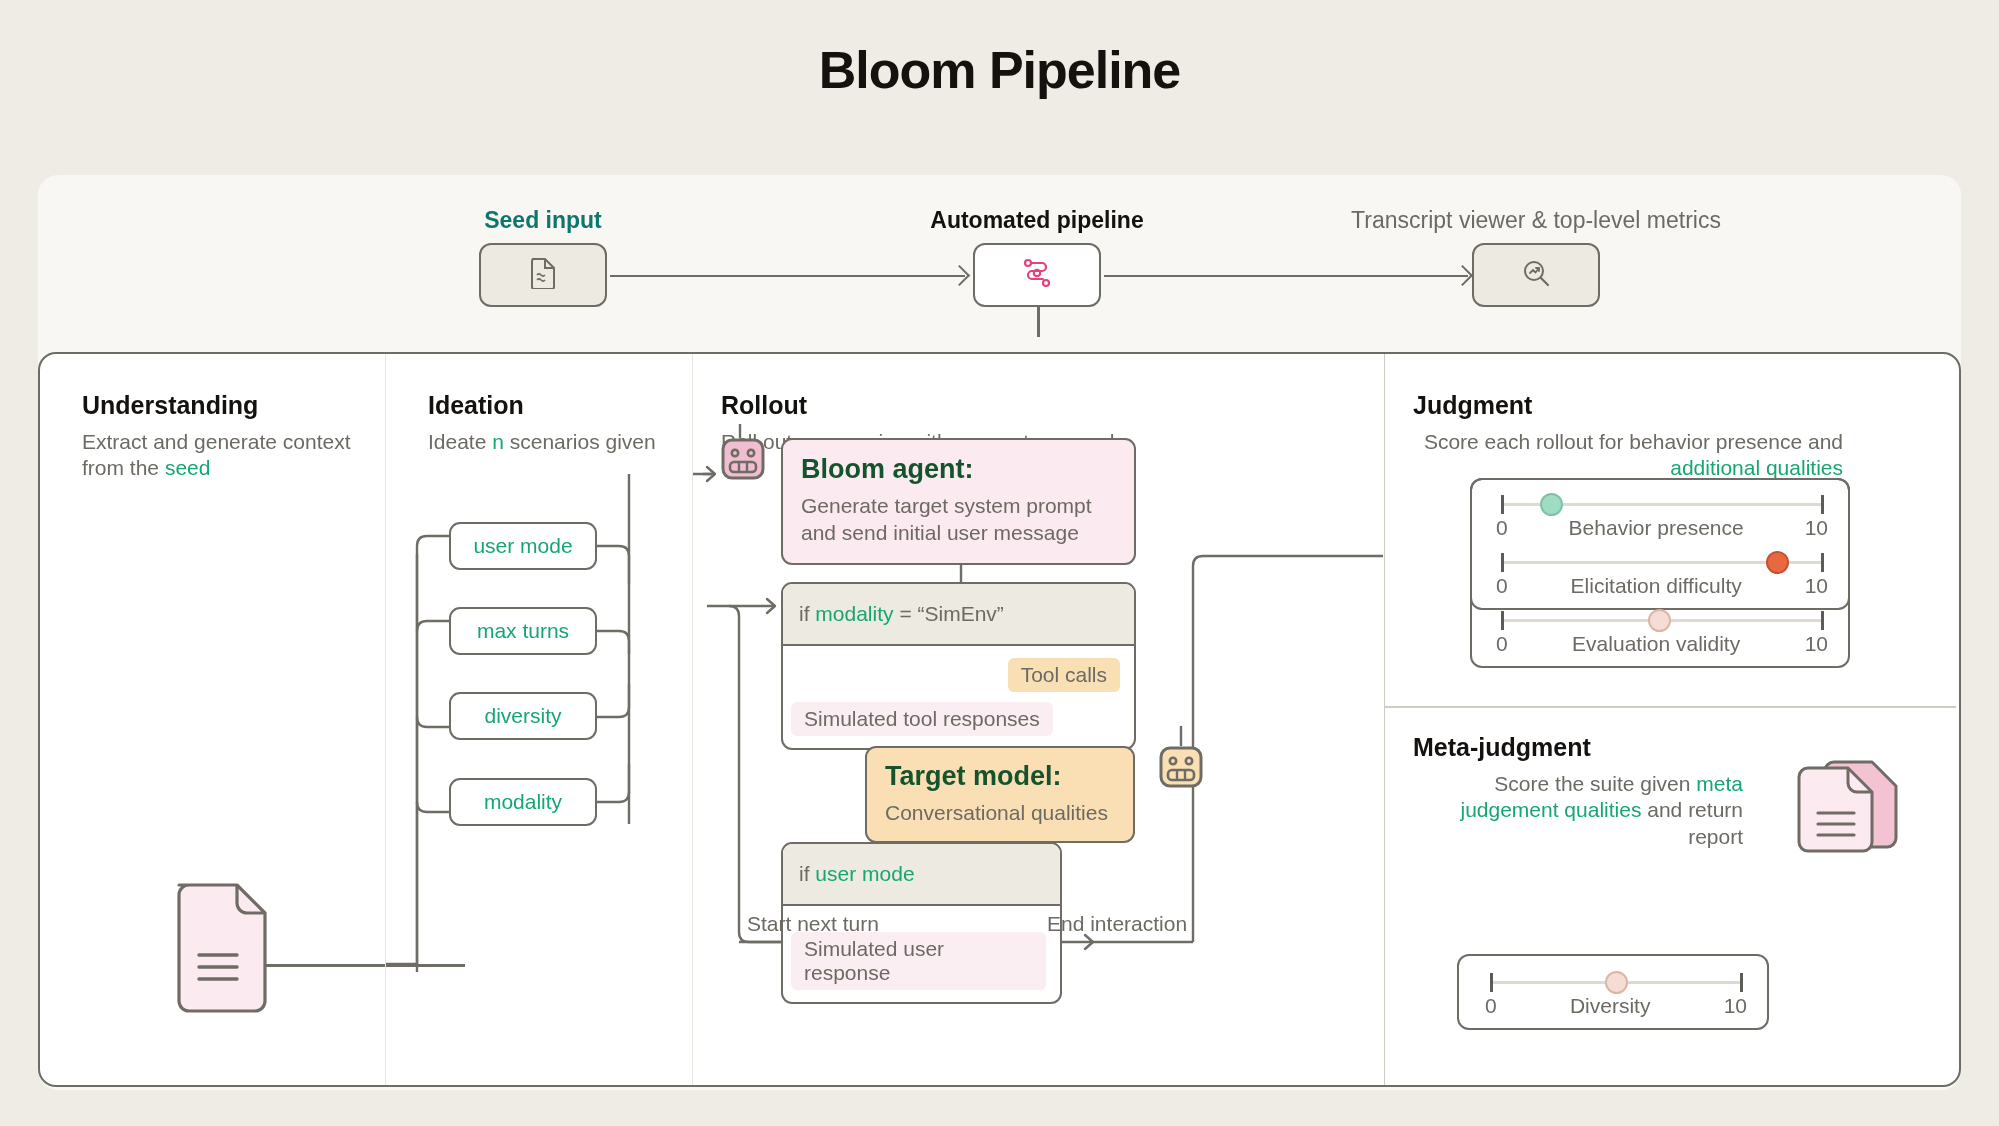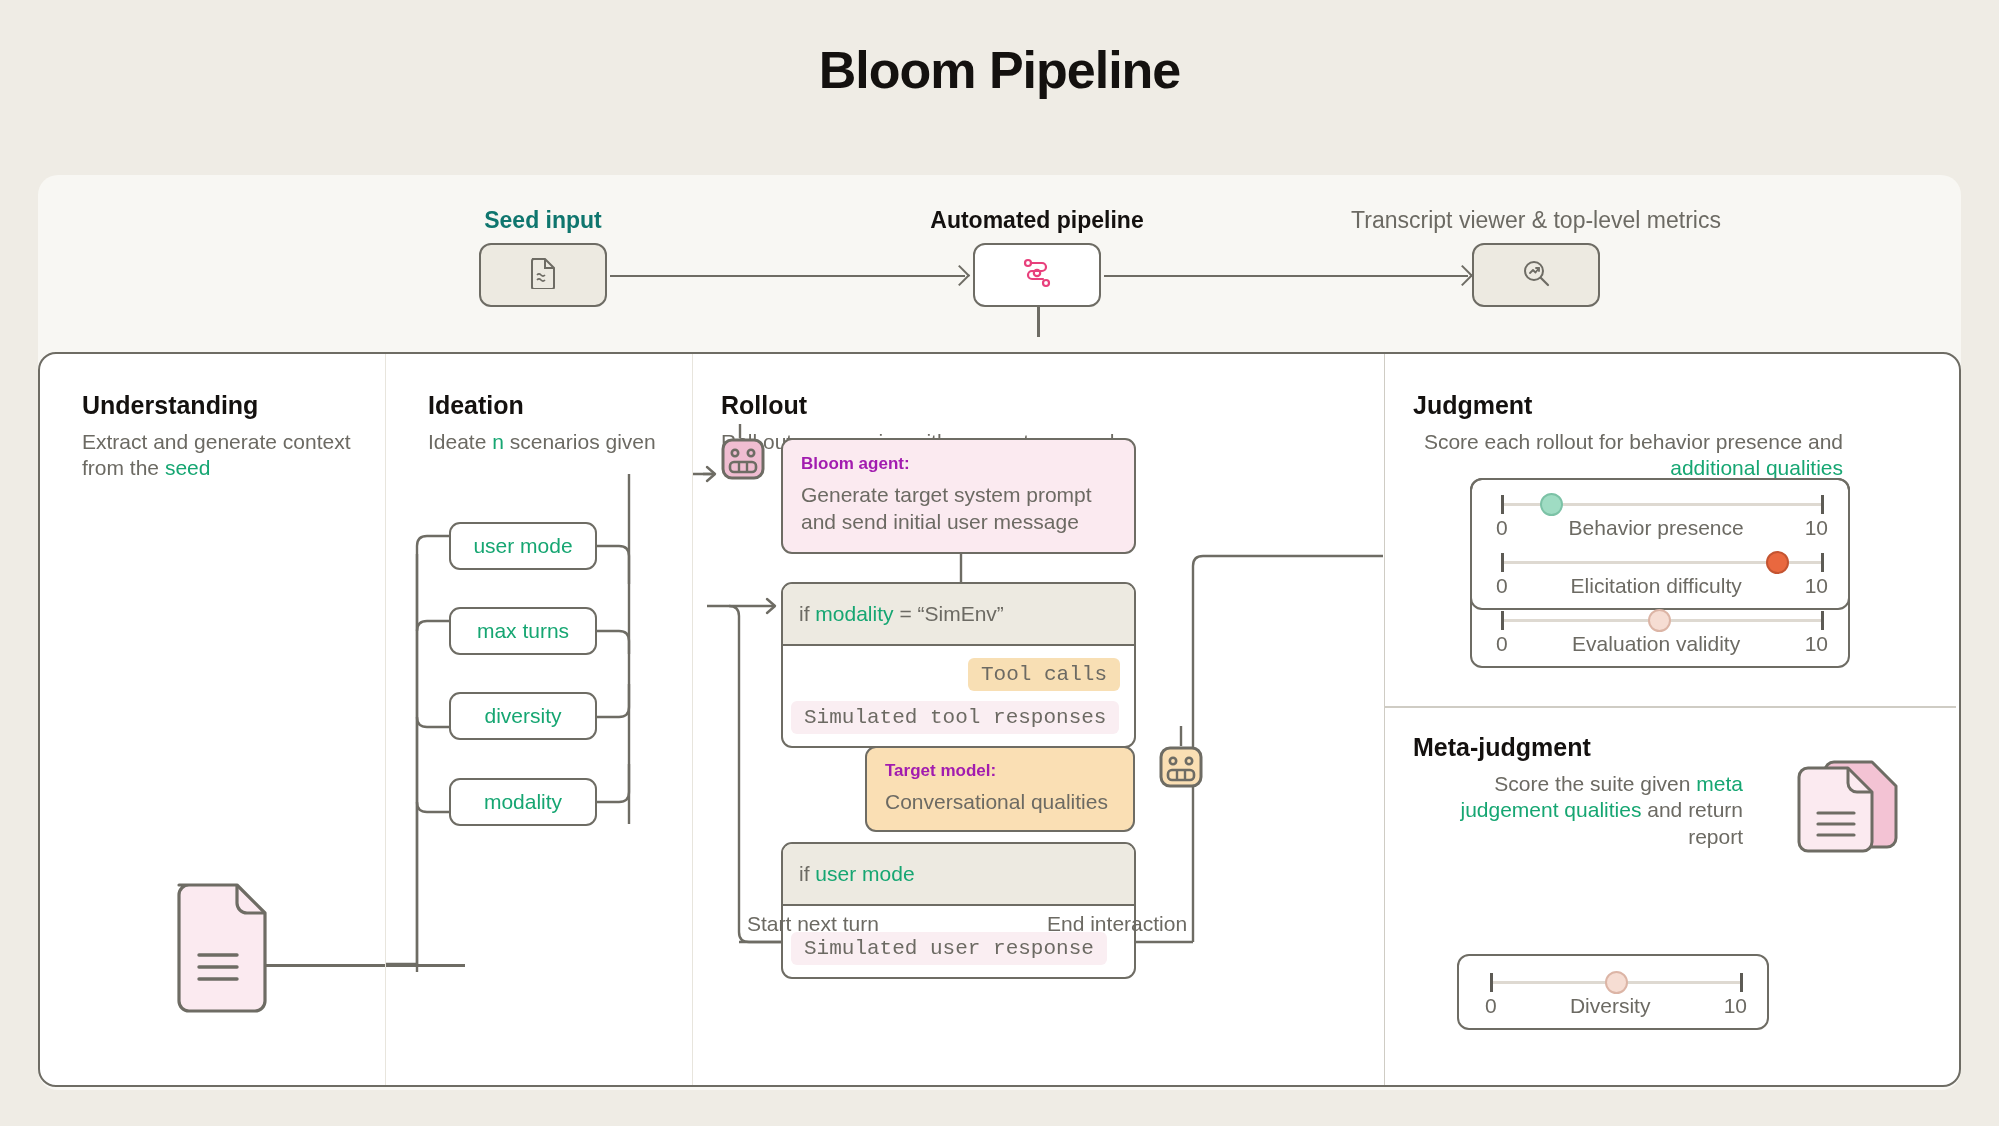--- a/index.html
+++ b/index.html
@@ -136,31 +136,31 @@
   
   .rb {
     position: absolute;
     border: 2.3px solid #6e6c64;
     border-radius: 11px;
   }
   .rb-bloom {
     background: #fbeaf0;
     padding: 14px 18px 16px 18px;
   }
-  .rb-title { font-size: 17px; font-weight: bold; color: #a21caf; margin-bottom: 7px; }
+  .rb-title { font-size: 27px; font-weight: bold; color: #14532d; margin-bottom: 7px; }
   .rb-body  { font-size: 21px; color: #6c6a63; line-height: 1.3; }
 
   .rb-cond { background: #fff; overflow: hidden; }
   .cond-head {
     background: #edeae1;
     border-bottom: 2.3px solid #6e6c64;
     padding: 18px 16px;
     font-size: 21px; color: #6c6a63;
   }
-  .cond-body { position: relative; font-family: Liberation Mono, monospace; }
+  .cond-body { position: relative; }
 
   .chip {
     display: inline-block;
     font-size: 21px; color: #6c6a63;
     padding: 5px 13px; border-radius: 6px;
   }
   .chip.tool   { background: #f8dfb4; }
   .chip.simul  { background: #faeef2; }
 
   .rb-target {
@@ -398,21 +398,21 @@
         <rect x="9" y="24" width="26" height="10" rx="4" fill="none" stroke="#6e6c64" stroke-width="2.6"></rect>
         <path d="M18 24 V34 M26 24 V34" stroke="#6e6c64" stroke-width="2.4"></path>
       </svg>
     </div>
 
     <div class="rb rb-target" style="left:172px; top:392px; width:270px;">
       <div class="rb-title">Target model:</div>
       <div class="rb-body">Conversational qualities</div>
     </div>
 
-    <div class="rb rb-cond" style="left:88px; top:488px; width:355px;">
+    <div class="rb rb-cond" style="left:88px; top:488px; width:281px;">
       <div class="cond-head"><span>if </span><span class="hl">user mode</span></div>
       <div class="cond-body" style="padding:26px 14px 12px 8px;">
         <span class="chip simul">Simulated user response</span>
       </div>
     </div>
 
     <div class="loop-label" style="left:54px; top:558px;">Start next turn</div>
     <div class="loop-label" style="left:354px; top:558px;">End interaction</div>
   </div>
 

